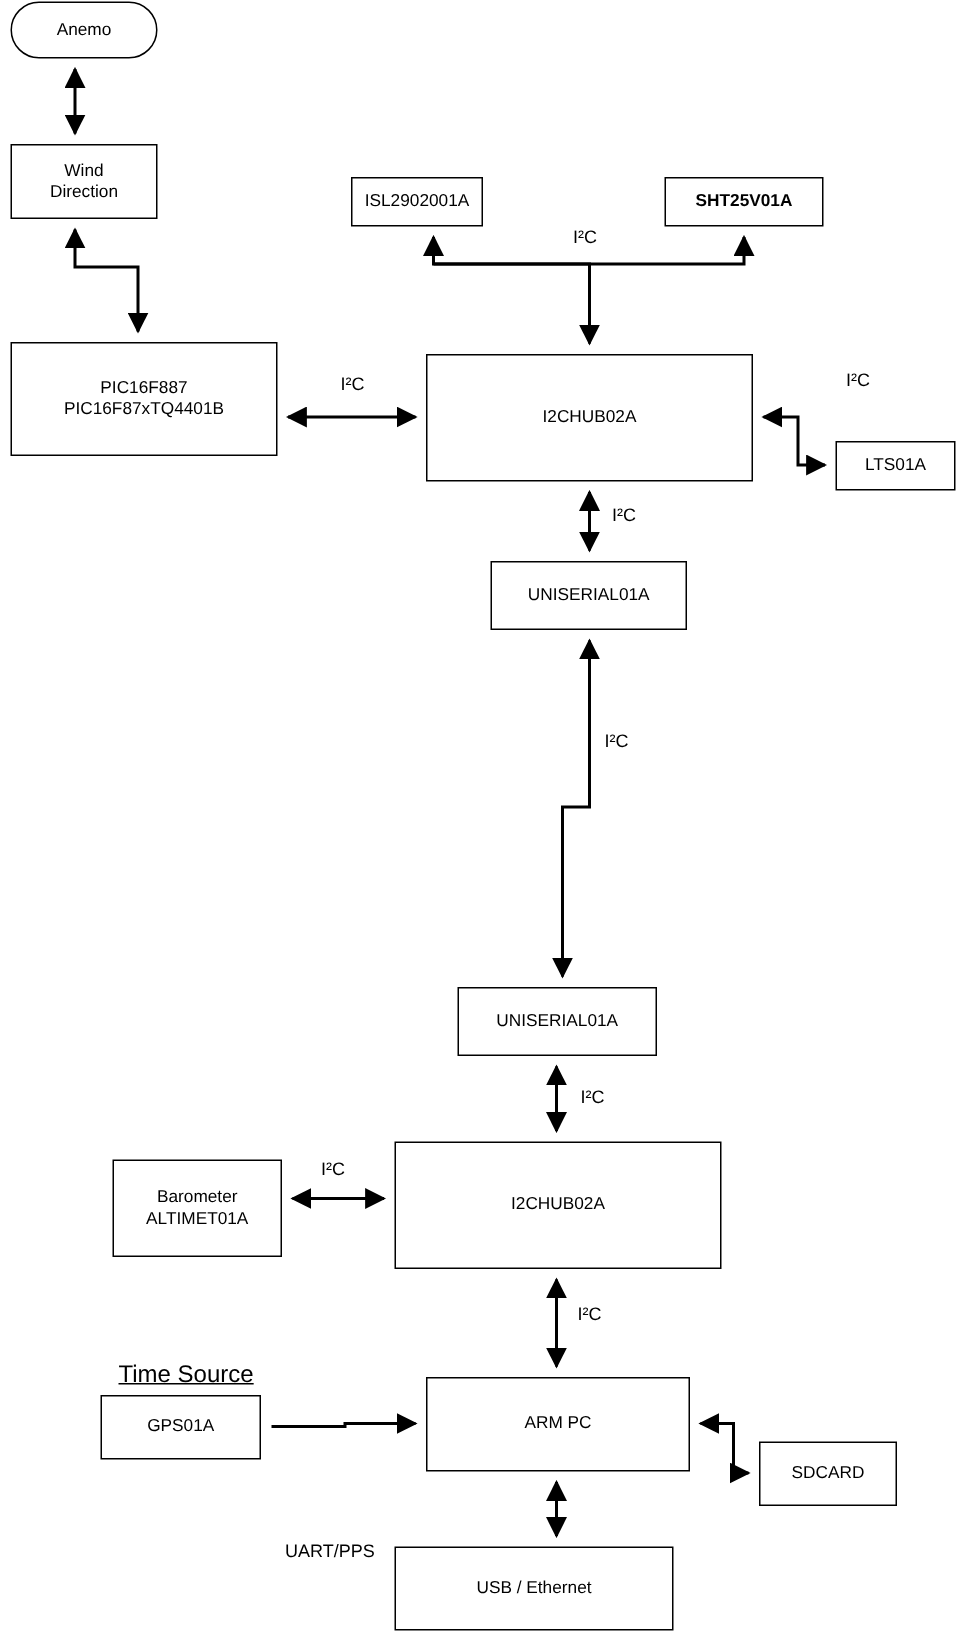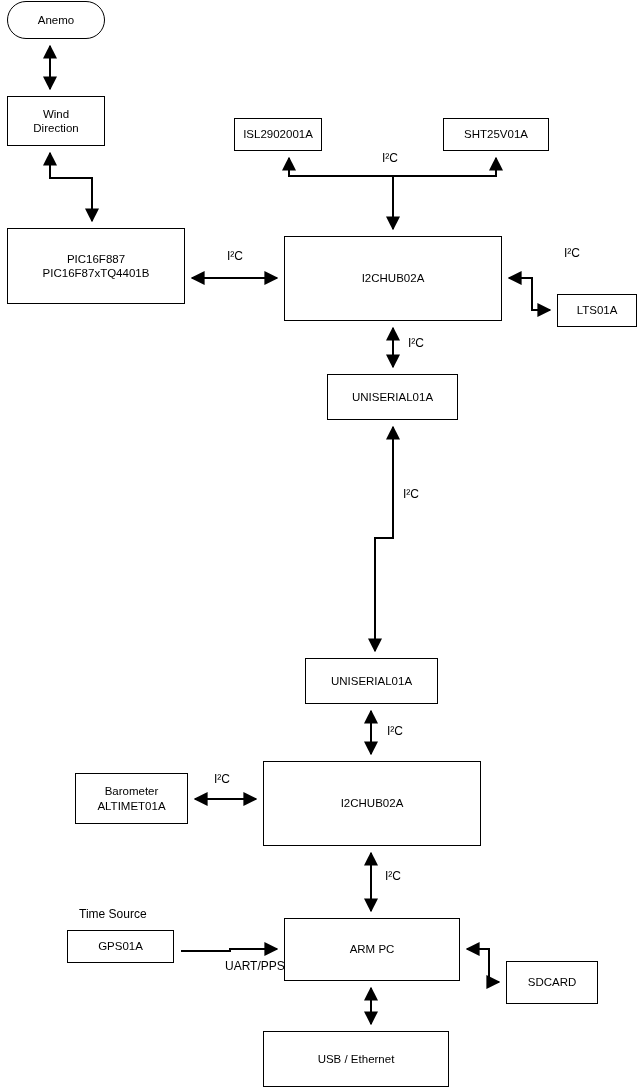--- a/index.html
+++ b/index.html
@@ -44,25 +44,26 @@
     position: absolute;
     font-size: 12px;
     line-height: 1.1;
     color: #000000;
     white-space: nowrap;
     z-index: 3;
     background: transparent;
   }
   .free-label {
     position: absolute;
-    font-size: 12px;
+    font-size: 16px;
     line-height: 1.1;
     color: #000000;
     white-space: nowrap;
     z-index: 3;
+    text-decoration: underline;
   }
 </style>
 </head>
 <body>
 
 <div id="canvas">
 
   <svg id="svg-layer" viewBox="0 0 640 1089">
     <defs>
       <marker id="arrow" viewBox="0 0 10 10" refX="9" refY="5" markerWidth="7" markerHeight="7" orient="auto-start-reverse">
@@ -99,38 +100,38 @@
       <line x1="371" y1="988" x2="371" y2="1024" marker-start="url(#arrow)" marker-end="url(#arrow)"></line>
     </g>
   </svg>
 
   <div class="node" style="left:7px; top:1px; width:98px; height:38px;border-radius:19px;"><span>Anemo</span></div>
   <div class="node" style="left:7px; top:96px; width:98px; height:50px;"><span>Wind
 Direction</span></div>
   <div class="node" style="left:7px; top:228px; width:178px; height:76px;"><span>PIC16F887
 PIC16F87xTQ4401B</span></div>
   <div class="node" style="left:234px; top:118px; width:88px; height:33px;"><span>ISL2902001A</span></div>
-  <div class="node" style="left:443px; top:118px; width:106px; height:33px;"><span>SHT25V01A</span></div>
+  <div class="node" style="left:443px; top:118px; width:106px; height:33px;font-weight:bold;"><span>SHT25V01A</span></div>
   <div class="node" style="left:284px; top:236px; width:218px; height:85px;"><span>I2CHUB02A</span></div>
   <div class="node" style="left:557px; top:294px; width:80px; height:33px;"><span>LTS01A</span></div>
   <div class="node" style="left:327px; top:374px; width:131px; height:46px;"><span>UNISERIAL01A</span></div>
   <div class="node" style="left:305px; top:658px; width:133px; height:46px;"><span>UNISERIAL01A</span></div>
   <div class="node" style="left:263px; top:761px; width:218px; height:85px;"><span>I2CHUB02A</span></div>
-  <div class="node" style="left:75px; top:773px; width:113px; height:51px;"><span>Barometer
+  <div class="node" style="left:75px; top:773px; width:113px; height:65px;"><span>Barometer
 ALTIMET01A</span></div>
-  <div class="node" style="left:67px; top:930px; width:107px; height:33px;"><span>GPS01A</span></div>
+  <div class="node" style="left:67px; top:930px; width:107px; height:43px;"><span>GPS01A</span></div>
   <div class="node" style="left:284px; top:918px; width:176px; height:63px;"><span>ARM PC</span></div>
   <div class="node" style="left:506px; top:961px; width:92px; height:43px;"><span>SDCARD</span></div>
   <div class="node" style="left:263px; top:1031px; width:186px; height:56px;"><span>USB / Ethernet</span></div>
 
   <div class="edge-label" style="left:382px; top:152px;"><span>I²C</span></div>
   <div class="edge-label" style="left:227px; top:250px;"><span>I²C</span></div>
   <div class="edge-label" style="left:564px; top:247px;"><span>I²C</span></div>
   <div class="edge-label" style="left:408px; top:337px;"><span>I²C</span></div>
   <div class="edge-label" style="left:403px; top:488px;"><span>I²C</span></div>
   <div class="edge-label" style="left:387px; top:725px;"><span>I²C</span></div>
   <div class="edge-label" style="left:214px; top:773px;"><span>I²C</span></div>
   <div class="edge-label" style="left:385px; top:870px;"><span>I²C</span></div>
-  <div class="edge-label" style="left:190px; top:960px;margin-left:35px;"><span>UART/PPS</span></div>
+  <div class="edge-label" style="left:190px; top:1028px;"><span>UART/PPS</span></div>
 
   <div class="free-label" style="left:79px; top:908px;"><span>Time Source</span></div>
 
 </div>
 
 </body></html>

